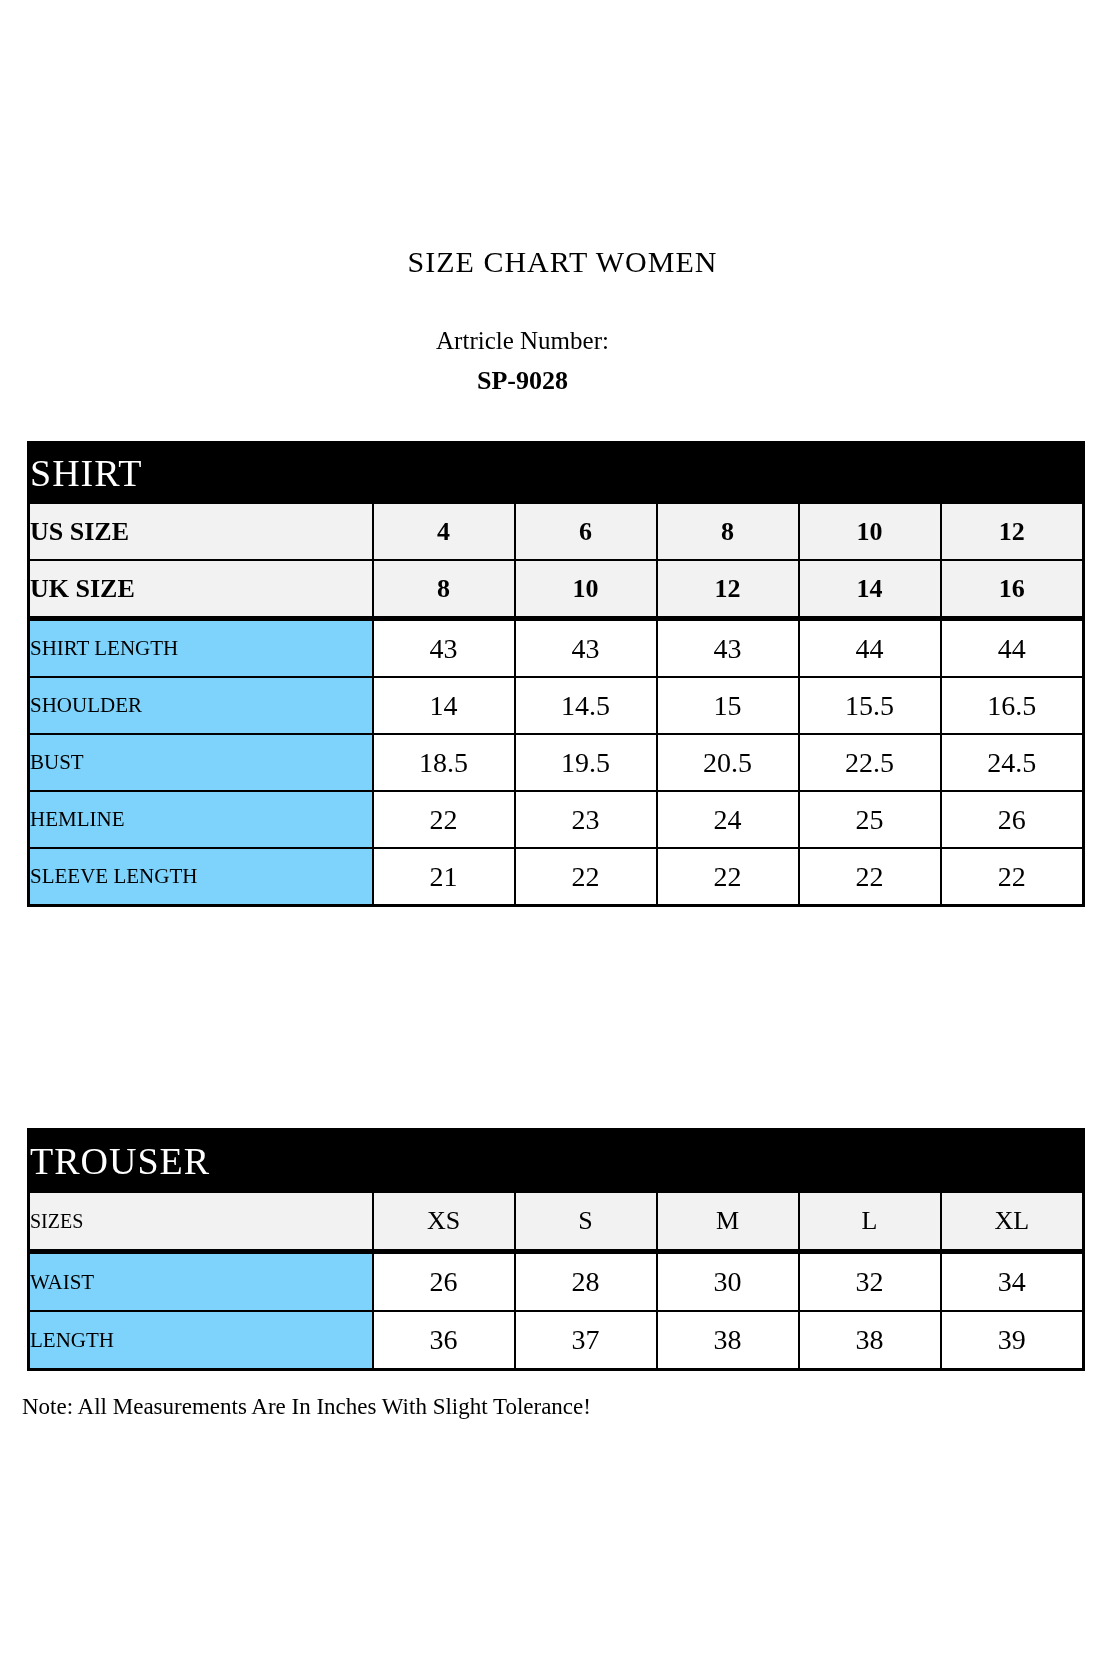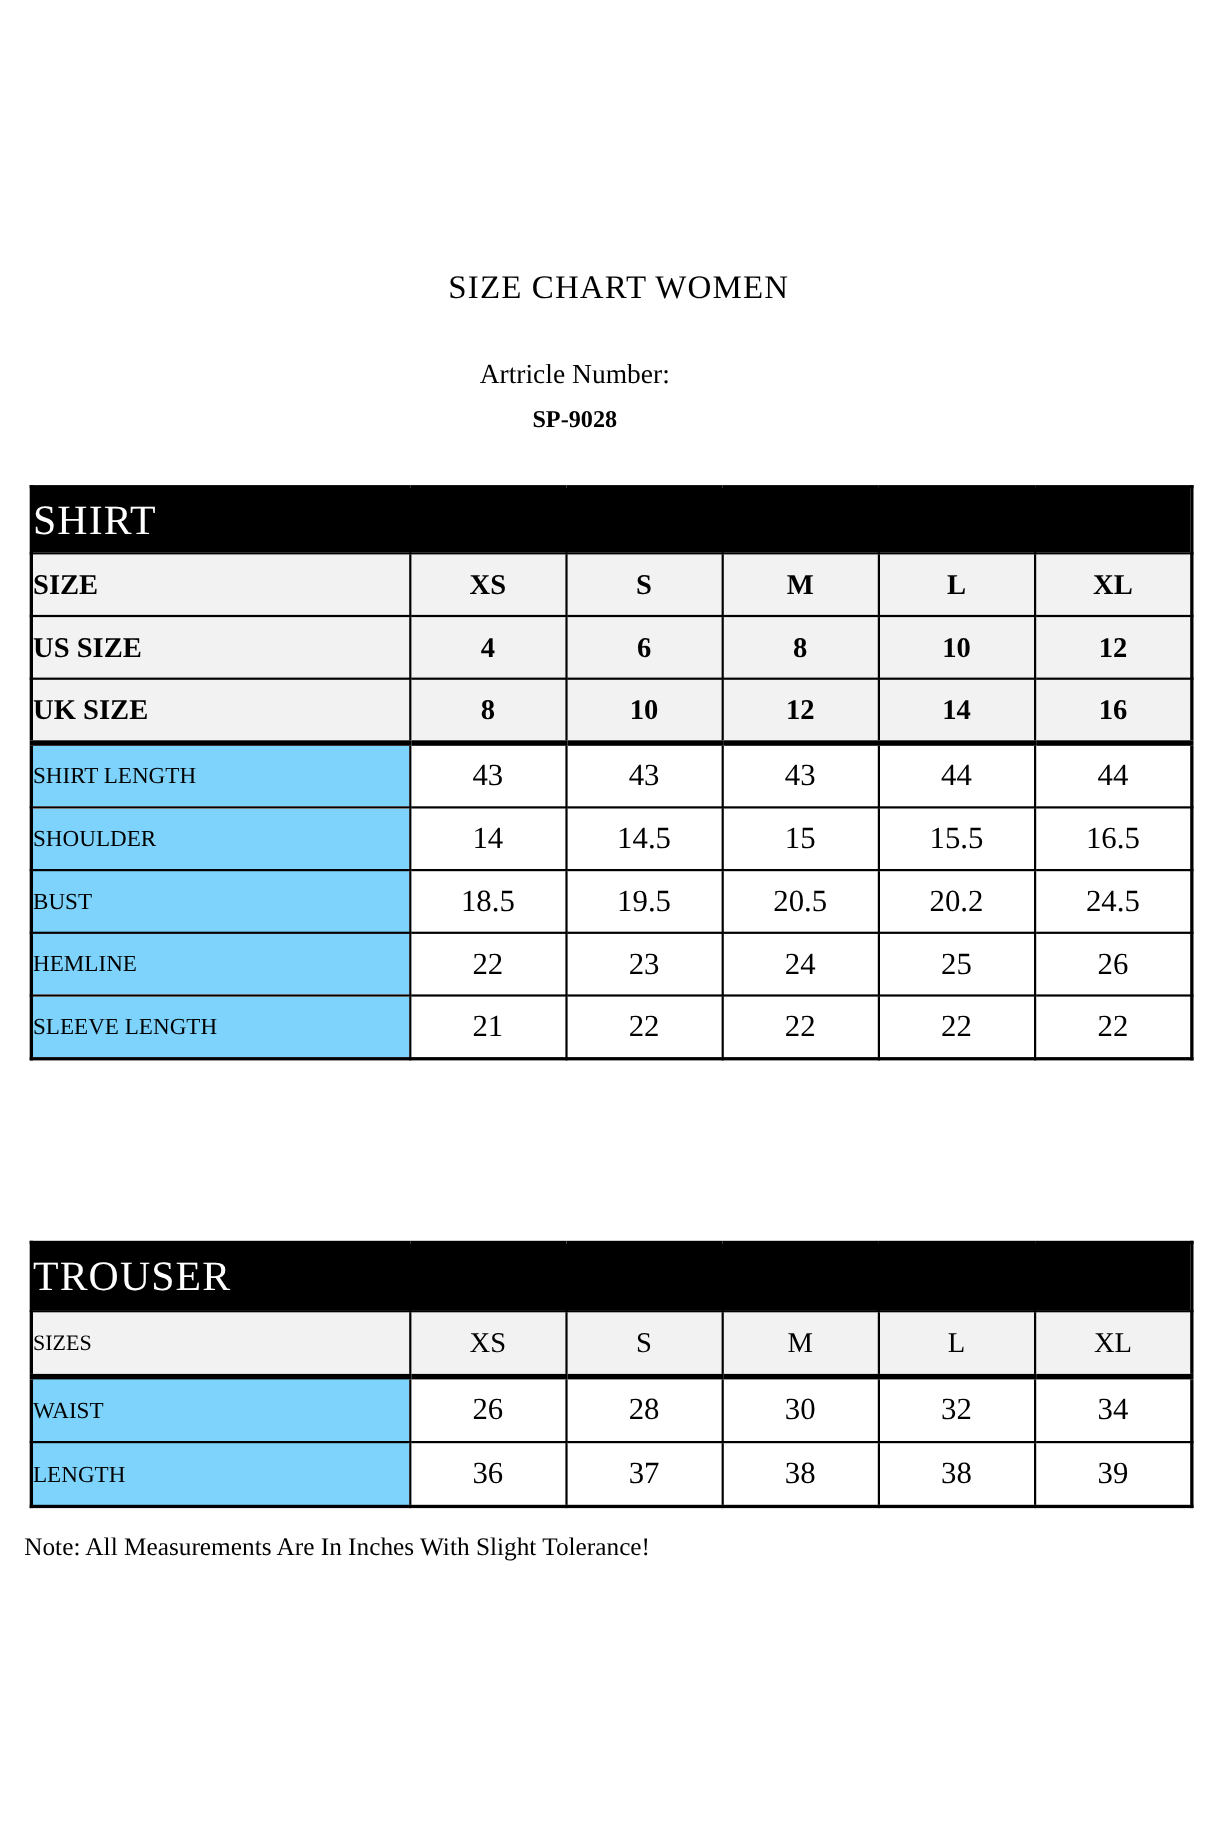--- a/index.html
+++ b/index.html
@@ -42,21 +42,21 @@
     left: 0;
     width: 100%;
     font-size: 25px;
     line-height: 30px;
   }
   .article-number {
     position: absolute;
     top: 364px;
     left: 0;
     width: 100%;
-    font-size: 22px;
+    font-size: 26px;
     line-height: 34px;
     font-weight: bold;
   }
 
   
   .size-table {
     position: absolute;
     left: 27px;
     width: 1055px;
     border-collapse: collapse;
@@ -145,28 +145,20 @@
         <col style="width:142px">
         <col style="width:142px">
         <col style="width:142px">
         <col style="width:143px">
     </colgroup>
     <tbody>
       <tr>
         <td colspan="6" class="band-cell">SHIRT</td>
       </tr>
       <tr class="bold-row">
-        <td class="lbl">SIZE</td>
-        <td class="val">XS</td>
-        <td class="val">S</td>
-        <td class="val">M</td>
-        <td class="val">L</td>
-        <td class="val">XL</td>
-      </tr>
-      <tr class="bold-row">
         <td class="lbl">US SIZE</td>
         <td class="val">4</td>
         <td class="val">6</td>
         <td class="val">8</td>
         <td class="val">10</td>
         <td class="val">12</td>
       </tr>
       <tr class="bold-row sep-row">
         <td class="lbl">UK SIZE</td>
         <td class="val">8</td>
@@ -189,21 +181,21 @@
         <td class="val">14.5</td>
         <td class="val">15</td>
         <td class="val">15.5</td>
         <td class="val">16.5</td>
       </tr>
       <tr class="meas-row">
         <td class="lbl">BUST</td>
         <td class="val">18.5</td>
         <td class="val">19.5</td>
         <td class="val">20.5</td>
-        <td class="val">20.2</td>
+        <td class="val">22.5</td>
         <td class="val">24.5</td>
       </tr>
       <tr class="meas-row">
         <td class="lbl">HEMLINE</td>
         <td class="val">22</td>
         <td class="val">23</td>
         <td class="val">24</td>
         <td class="val">25</td>
         <td class="val">26</td>
       </tr>

